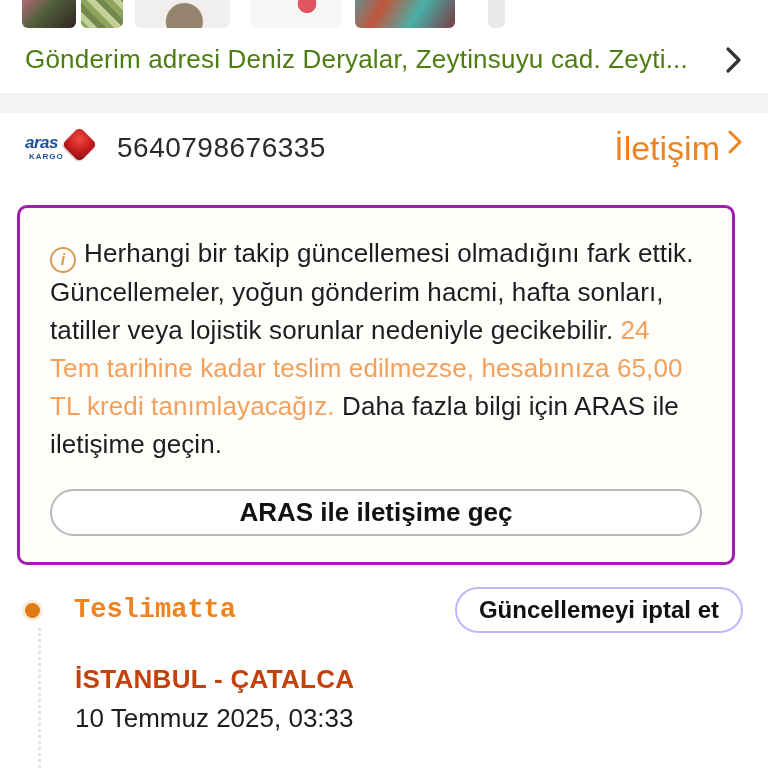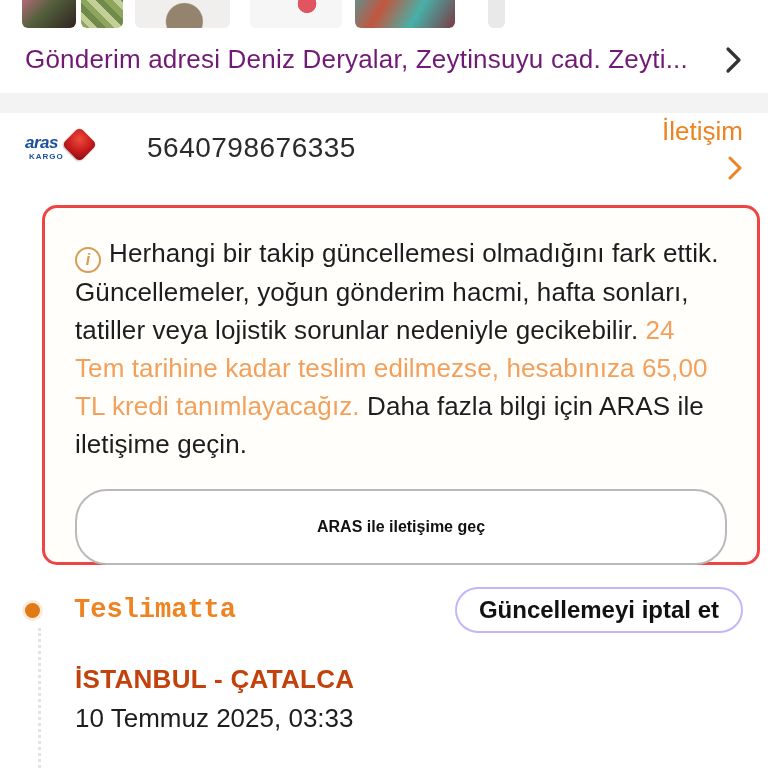--- a/index.html
+++ b/index.html
@@ -29,35 +29,35 @@
   .thumb.t5 { left: 355px; width: 100px;
     background: linear-gradient(120deg,#3aa8b0 0%,#c2563e 35%,#48b0a8 65%,#7a3b46 100%); }
   .thumb.t6 { left: 488px; width: 17px; background: #e9e9e9; }
 
   
   .address-row {
     position: absolute; top: 44px; left: 25px; width: 718px;
     display: flex; align-items: center; justify-content: space-between;
   }
   .address-text {
-    font-size: 26px; color: #701a75; letter-spacing: 0.2px;
+    font-size: 26px; color: #4d7c0f; letter-spacing: 0.2px;
     white-space: nowrap; overflow: hidden;
   }
   .chev { display: inline-block; flex: 0 0 auto; }
 
   
   .section-divider {
     position: absolute; top: 93px; left: 0; width: 768px; height: 20px;
     background: #f3f3f3;
   }
 
   
   .carrier-row {
     position: absolute; top: 126px; left: 25px; width: 718px; height: 44px;
-    display: flex; align-items: center; gap: 30px;
+    display: flex; align-items: center;
   }
   .carrier-logo { position: relative; width: 78px; height: 44px; flex: 0 0 auto; }
   .logo-word {
     position: absolute; left: 0; top: 7px;
     font-size: 17px; font-weight: bold; font-style: italic;
     color: #1b4f9c; letter-spacing: -0.5px;
   }
   .logo-subword {
     position: absolute; left: 4px; top: 26px;
     font-size: 8px; font-weight: bold; color: #1b4f9c; letter-spacing: 1px;
@@ -65,42 +65,42 @@
   .logo-diamond {
     position: absolute; left: 42px; top: 6px; width: 25px; height: 25px;
     transform: rotate(45deg);
     background: radial-gradient(circle at 35% 35%, #ef4b3c 0%, #c41a1c 55%, #7e0d12 100%);
     border-radius: 5px; box-shadow: 0 1px 2px rgba(0,0,0,.35);
   }
   .tracking-number {
     font-size: 28px; color: #2b2b2d; letter-spacing: 0.5px; margin-left: 14px;
   }
   .contact-link {
-    margin-left: auto; display: flex; align-items: flex-end; gap: 8px;
-    font-size: 26px; color: #ee8322; cursor: pointer; flex-direction: column;
+    margin-left: auto; display: flex; align-items: flex-start; gap: 8px;
+    font-size: 34px; color: #ee8322; cursor: pointer;
   }
 
   
   .notice-box {
-    position: absolute; top: 205px; left: 42px; width: 718px; height: 360px;
-    background: #fffefb; border: 3px solid #ef4444; border-radius: 15px;
+    position: absolute; top: 205px; left: 17px; width: 718px; height: 360px;
+    background: #fffefb; border: 3px solid #a21caf; border-radius: 10px;
     padding: 26px 30px 0 30px;
   }
   .notice-text { font-size: 26px; line-height: 38px; color: #1d1d1f; letter-spacing: 0.1px; }
   .info-icon {
     display: inline-flex; align-items: center; justify-content: center;
     width: 26px; height: 26px; border: 2px solid #d99c56; border-radius: 50%;
     color: #d99c56; font-size: 16px; font-weight: bold; font-style: italic;
     vertical-align: -3px; margin-right: 8px;
   }
   .notice-highlight { color: #f2a05b; }
   .notice-button {
-    margin-top: 26px; width: 100%; height: 76px;
+    margin-top: 26px; width: 100%; height: 47px;
     background: #fff; border: 2px solid #b9b9b9; border-radius: 32px;
-    font-family: inherit; font-size: 16px; font-weight: bold; color: #111;
+    font-family: inherit; font-size: 26px; font-weight: bold; color: #111;
     display: flex; align-items: center; justify-content: center; cursor: pointer;
   }
 
   
   .timeline-connector {
     position: absolute; left: 38px; top: 628px; height: 140px; width: 0;
     border-left: 3px dotted #e3e3e3;
   }
   .status-row {
     position: absolute; top: 586px; left: 25px; width: 718px; height: 48px;

